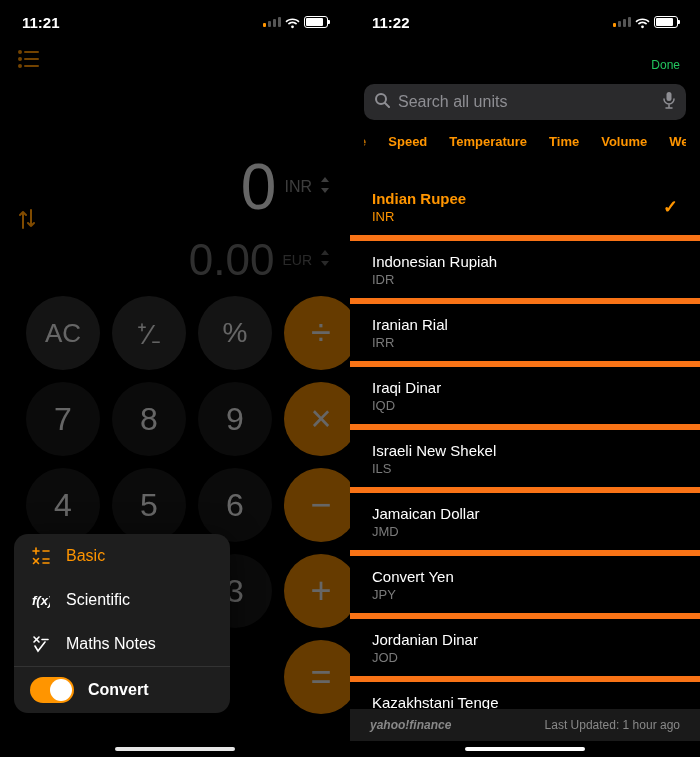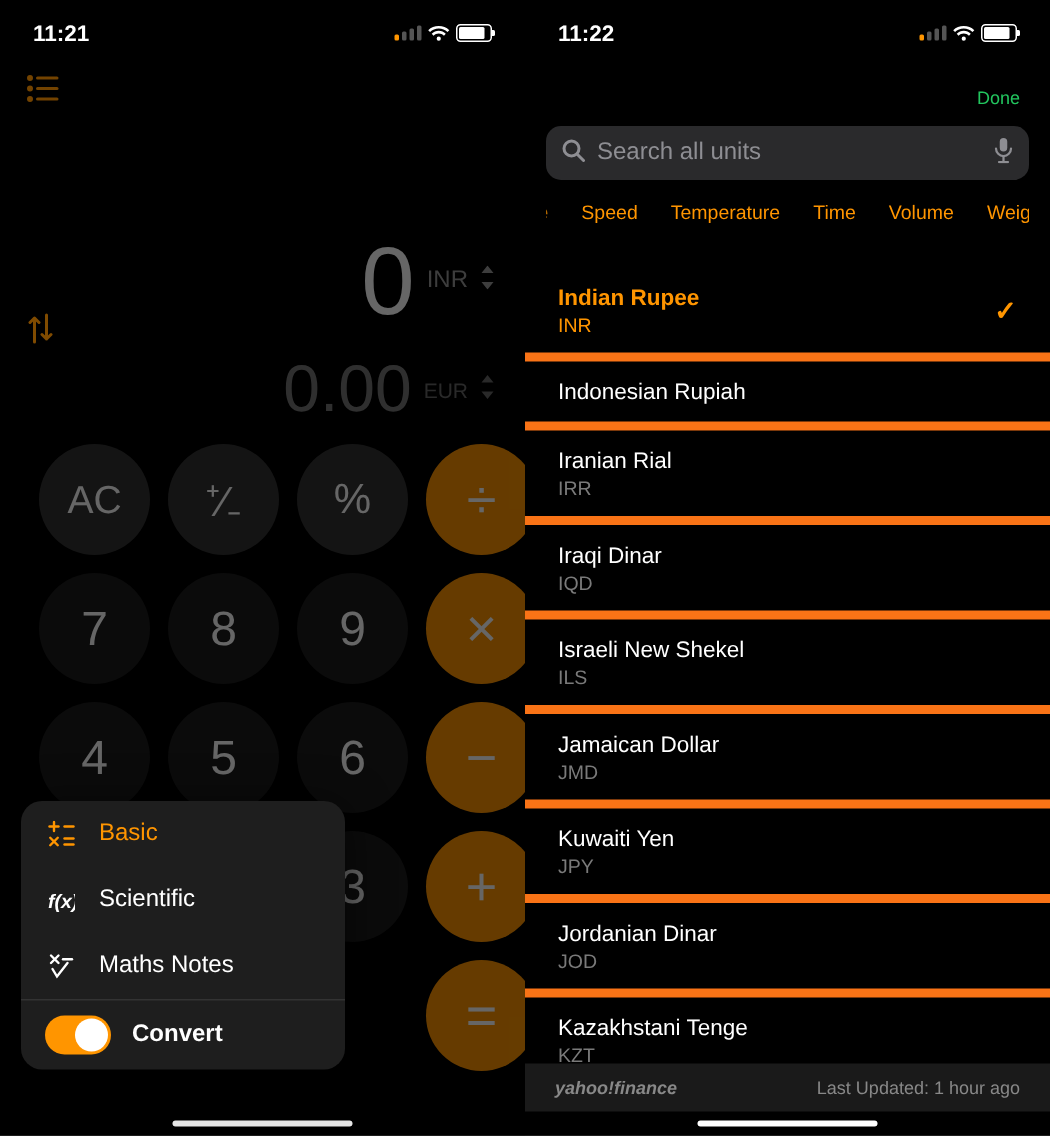--- a/index.html
+++ b/index.html
@@ -56,21 +56,21 @@
 
 
 .right-top { padding: 0 14px; }
 .done-row { display: flex; justify-content: flex-end; padding: 18px 6px 12px; }
 .done-btn { color: #22c55e; font-size: 12px; font-weight: 400; }
 .search-bar { background: #2a2a2c; border-radius: 10px; height: 36px; display: flex; align-items: center; padding: 0 10px; gap: 8px; }
 .search-bar .sicon { color: #8e8e93; }
 .search-input { flex: 1; background: none; border: none; outline: none; color: #ef4444; font-size: 16px; }
 .search-input::placeholder { color: #8e8e93; }
 .mic-icon { color: #8e8e93; }
-.tabs { display: flex; gap: 22px; padding: 14px 0 10px 0; font-size: 13px; font-weight: 400; overflow: hidden; position: relative; align-items: flex-end; }
+.tabs { display: flex; gap: 22px; padding: 14px 0 10px 0; font-size: 13px; font-weight: 700; overflow: hidden; position: relative; align-items: flex-end; }
 .tabs-scroll { display: flex; gap: 22px; transform: translateX(-10px); }
 .tab-partial { color: #ff9500; opacity: 0.7; }
 .tab { color: #ff9500; white-space: nowrap; }
 .list { position: absolute; top: 178px; left: 0; right: 0; bottom: 38px; overflow: hidden; }
 .list-item { padding: 12px 22px 11px; border-bottom: 6px solid #f97316; position: relative; }
 .list-item .name { color: #fff; font-size: 15px; font-weight: 500; }
 .list-item .code { color: #7a7a7a; font-size: 13px; margin-top: 2px; }
 .list-item.selected .name { color: #ff9500; font-weight: 600; }
 .list-item.selected .code { color: #ff9500; }
 .check { position: absolute; right: 22px; top: 18px; color: #ff9500; font-size: 18px; font-weight: 700; }
@@ -270,39 +270,40 @@
   </div>
 
   <div class="list" id="curr-list">
       <div class="list-item selected">
         <div class="name">Indian Rupee</div>
         <div class="code">INR</div>
         <span class="check">✓</span>
       </div>
       <div class="list-item">
         <div class="name">Indonesian Rupiah</div>
+        <div class="code">IDR</div>
       </div>
       <div class="list-item">
         <div class="name">Iranian Rial</div>
         <div class="code">IRR</div>
       </div>
       <div class="list-item">
         <div class="name">Iraqi Dinar</div>
         <div class="code">IQD</div>
       </div>
       <div class="list-item">
         <div class="name">Israeli New Shekel</div>
         <div class="code">ILS</div>
       </div>
       <div class="list-item">
         <div class="name">Jamaican Dollar</div>
         <div class="code">JMD</div>
       </div>
       <div class="list-item">
-        <div class="name">Kuwaiti Yen</div>
+        <div class="name">Convert Yen</div>
         <div class="code">JPY</div>
       </div>
       <div class="list-item">
         <div class="name">Jordanian Dinar</div>
         <div class="code">JOD</div>
       </div>
       <div class="list-item">
         <div class="name">Kazakhstani Tenge</div>
         <div class="code">KZT</div>
       </div>

